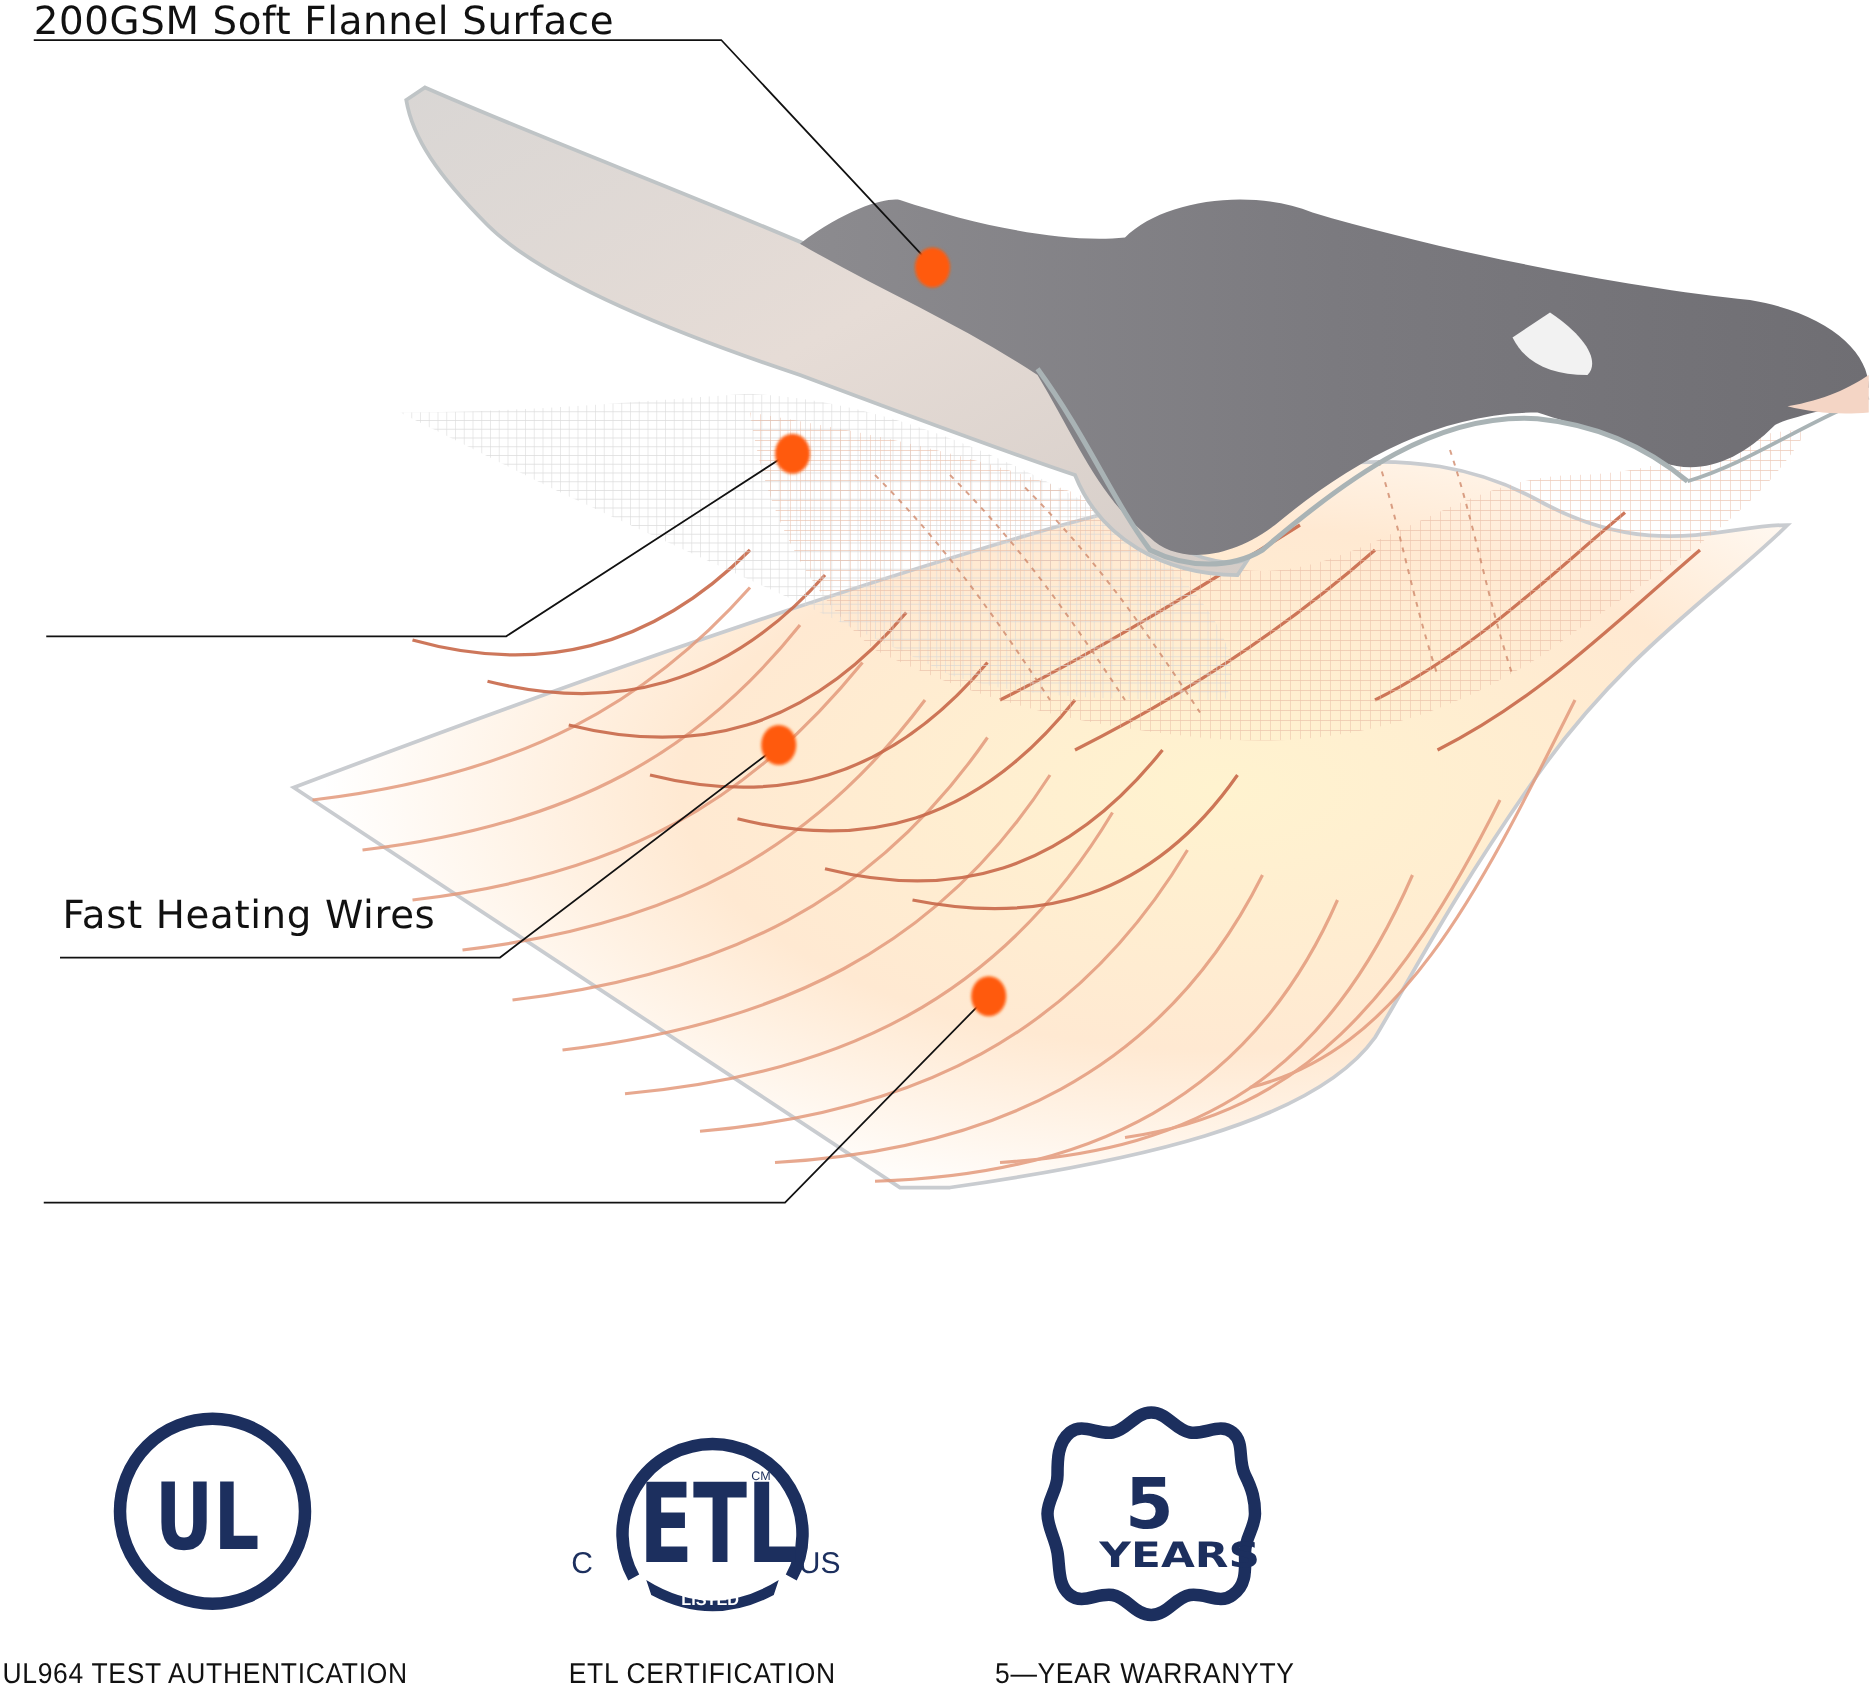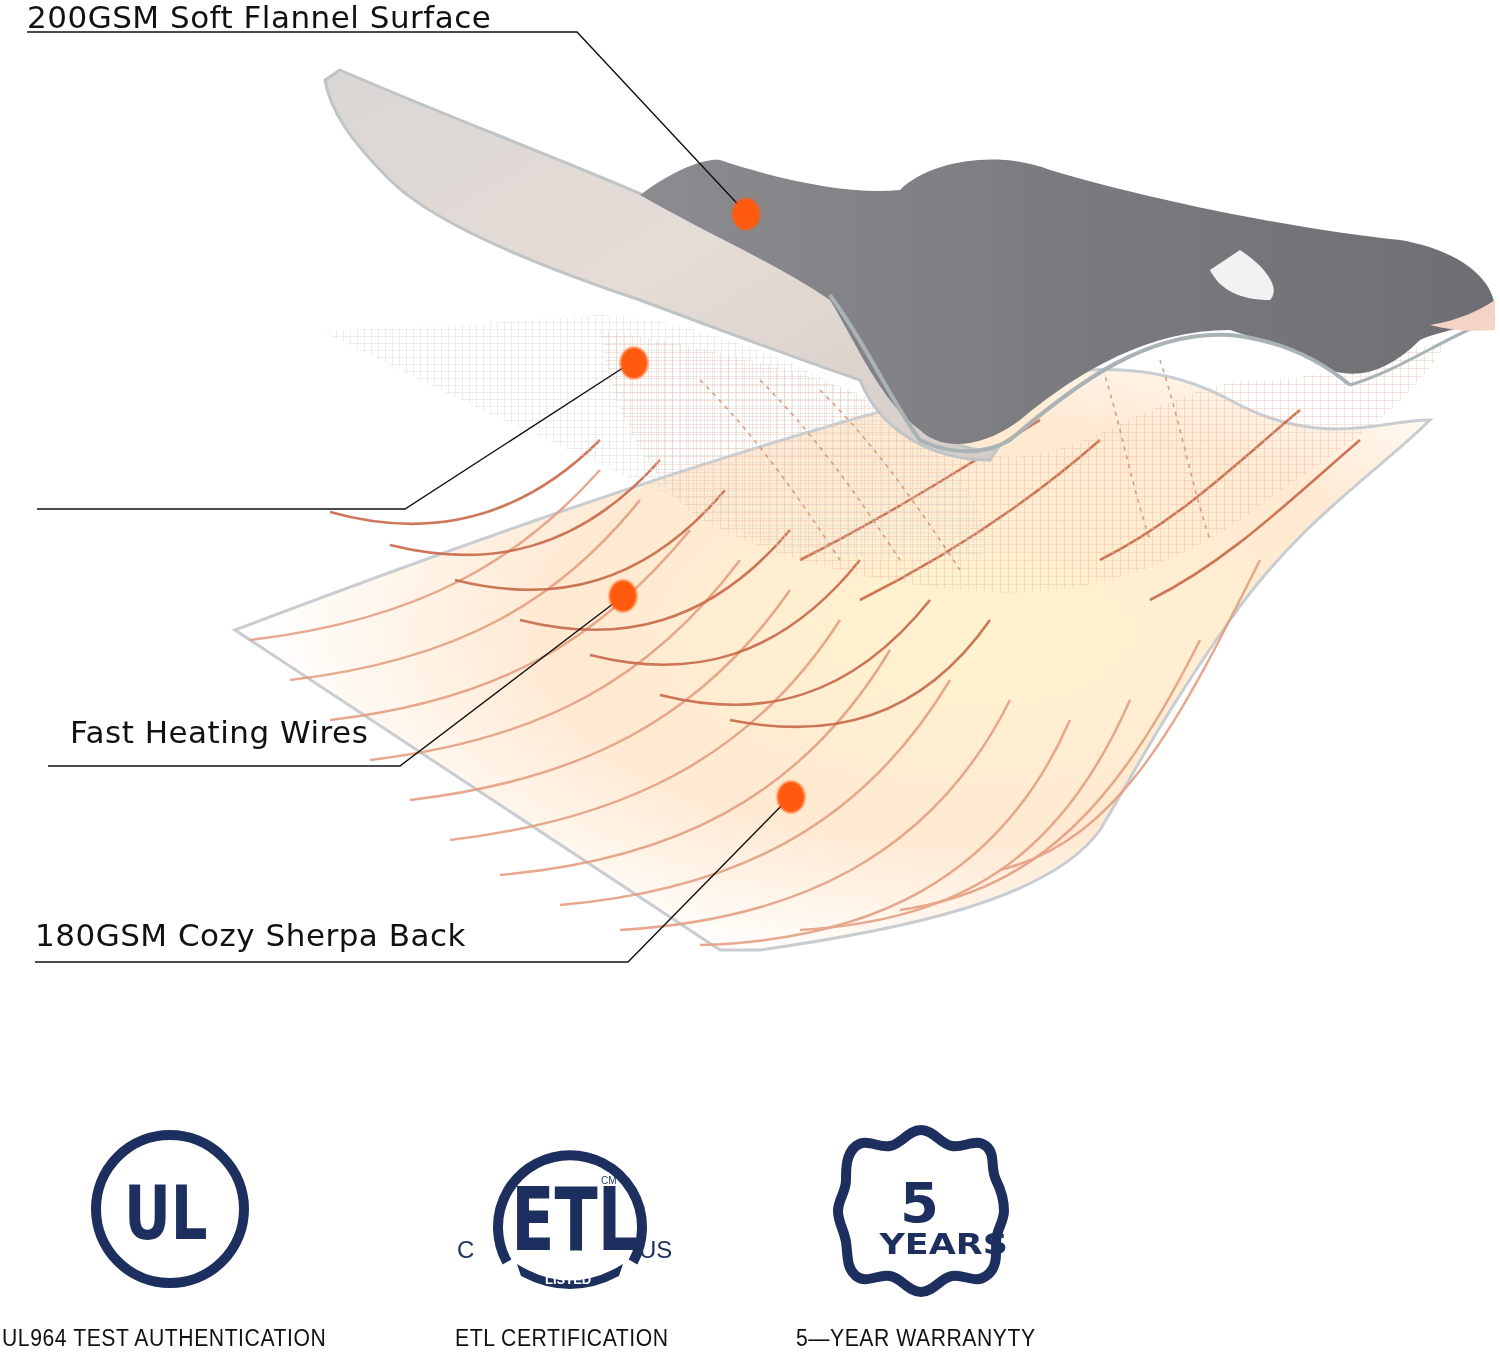--- a/index.html
+++ b/index.html
@@ -13,21 +13,21 @@
     position: absolute;
     font-family: "DejaVu Sans", "Liberation Sans", sans-serif;
     font-size: 31px;
     letter-spacing: 0.5px;
     color: #111;
     white-space: nowrap;
     line-height: 1;
   }
   #lbl-flannel { left: 27px; top: 2px; }
   #lbl-nonwoven { left: 36px; top: 456px; }
-  #lbl-wires { left: 50px; top: 717px; margin-left: 20px; }
+  #lbl-wires { left: 50px; top: 717px; }
   #lbl-sherpa { left: 35px; top: 920px; }
 
   .badges { position: absolute; left: 0; top: 1110px; width: 1192px; height: 242px; }
   .badge { position: absolute; top: 0; height: 242px; }
   .badge svg { position: absolute; }
   .badge-caption {
     position: absolute;
     top: 217px;
     font-family: "Liberation Sans", "DejaVu Sans", sans-serif;
     font-size: 23px;
@@ -148,21 +148,20 @@
     <g fill="#ff5a0a" filter="url(#blur2)">
       <ellipse cx="746" cy="214" rx="14" ry="16"></ellipse>
       <ellipse cx="634" cy="363" rx="14" ry="16"></ellipse>
       <ellipse cx="623" cy="596" rx="14" ry="16"></ellipse>
       <ellipse cx="791" cy="797" rx="14" ry="16"></ellipse>
     </g>
   </svg>
 
   <div id="lbl-flannel" class="callout-label">200GSM Soft Flannel Surface</div>
   <div id="lbl-wires" class="callout-label">Fast Heating Wires</div>
-  <div id="lbl-sherpa" class="callout-label">180GSM Cozy Sherpa Back</div>
 </div>
 
 <div class="badges">
 
   <div class="badge" style="left:0; width:360px;">
     <svg style="left:88px; top:17px;" width="164" height="164" viewBox="0 0 164 164">
       <circle cx="82" cy="82" r="74" fill="none" stroke="#1c2f5e" stroke-width="10"></circle>
       <text x="46" y="112" class="navy" font-family="DejaVu Sans, sans-serif" font-weight="bold" font-size="74" transform="scale(0.78,1)">UL</text>
     </svg>
     <div class="badge-caption" style="left:2px;">UL964 TEST AUTHENTICATION</div>

